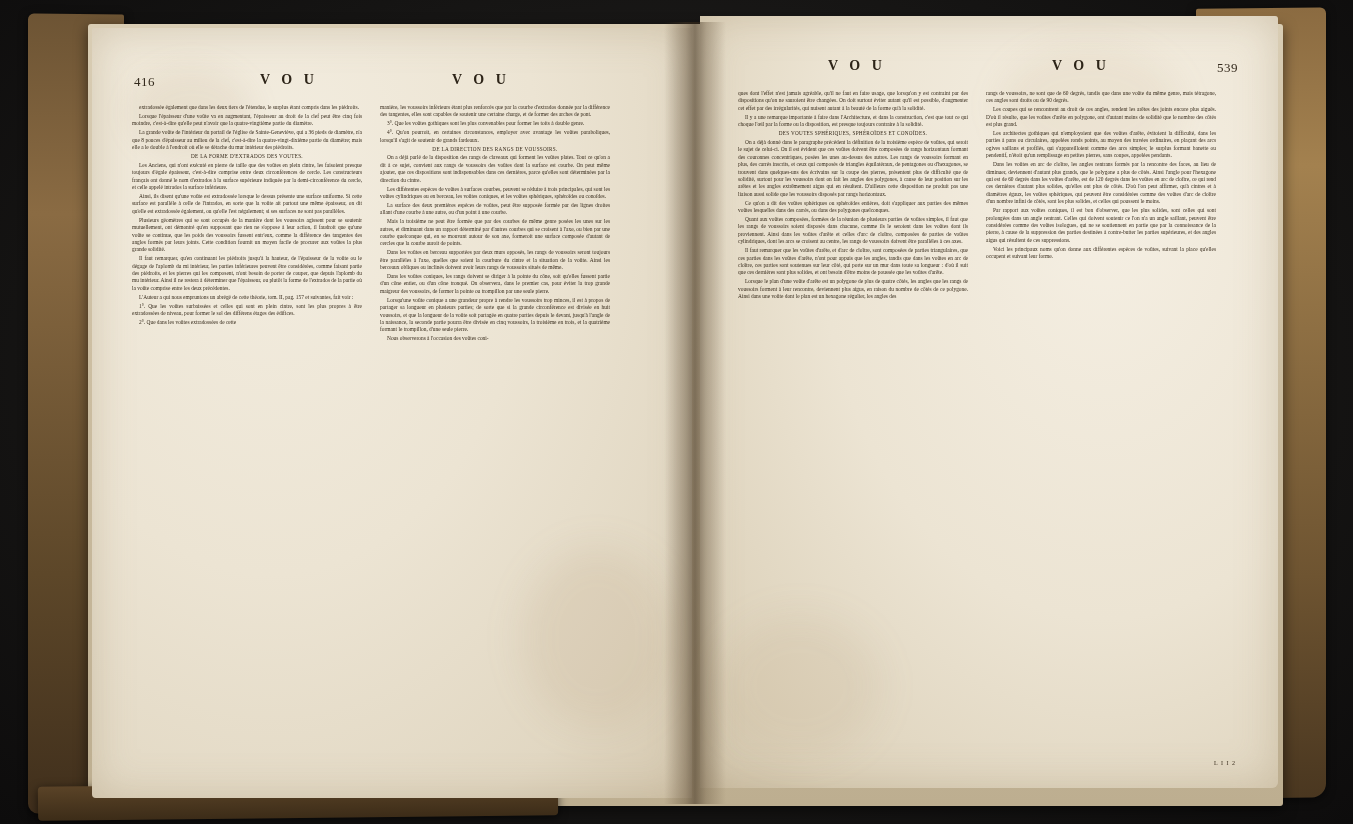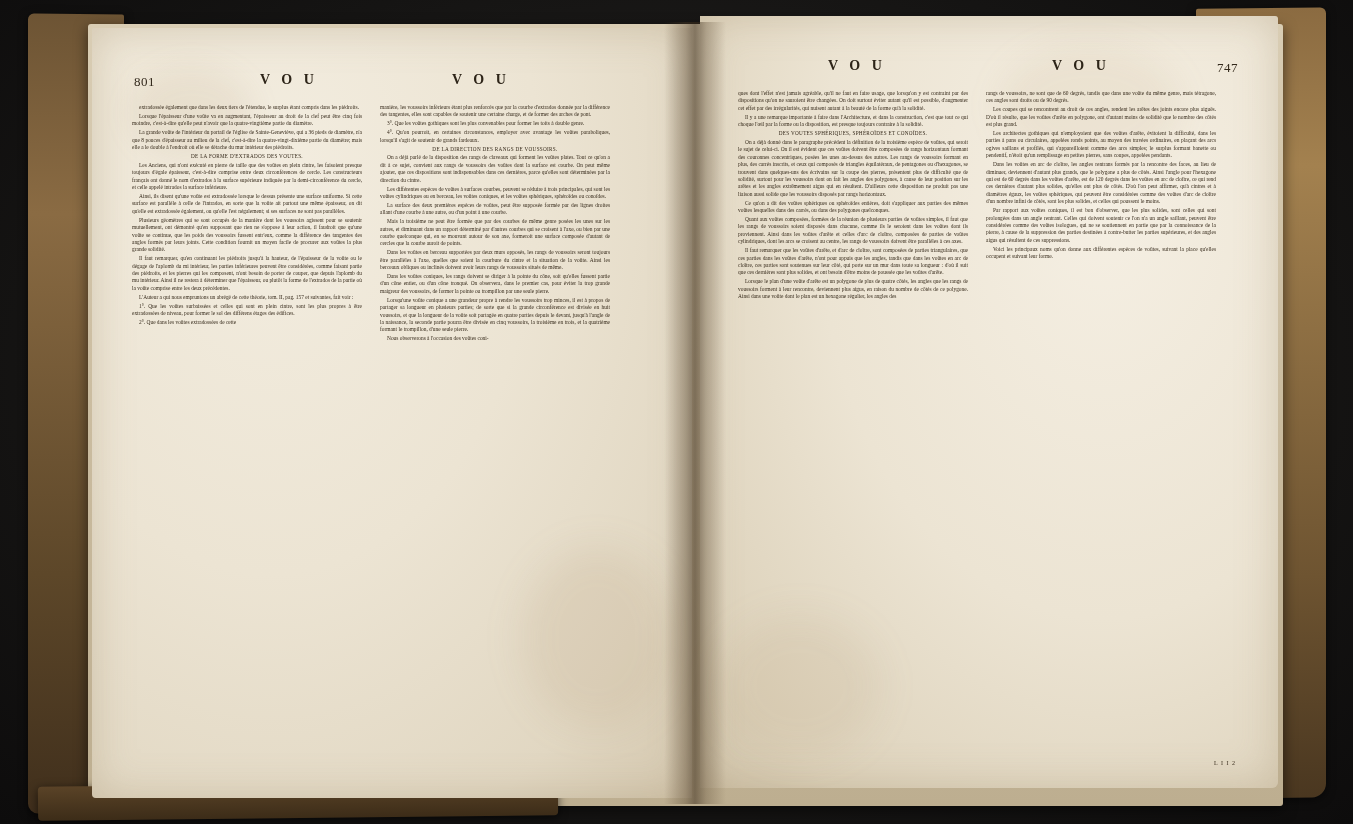--- a/index.html
+++ b/index.html
@@ -167,21 +167,21 @@
   <div class="book">
     <div class="board board-left"></div>
     <div class="board board-right"></div>
     <div class="leaf-stack"></div>
     <div class="board board-bottom-left"></div>
 
     <div class="page page-left">
       <div class="stain" style="left:40px;top:40px;width:120px;height:90px;background:rgba(170,140,95,.10);filter:blur(14px);"></div>
       <div class="stain" style="left:430px;top:520px;width:150px;height:180px;background:rgba(165,135,92,.12);filter:blur(18px);"></div>
 
-      <div class="folio" style="left:42px; top:46px;">801</div>
+      <div class="folio" style="left:42px; top:46px;">416</div>
       <div class="headword" style="left:168px; top:44px;">V O U</div>
       <div class="headword" style="left:360px; top:44px;">V O U</div>
 
       <div class="cols" style="left:40px; top:76px;">
         <div class="col">
           <p>extradossée également que dans les deux tiers de l'étendue, le surplus étant compris dans les piédroits.</p>
           <p>Lorsque l'épaisseur d'une voûte va en augmentant, l'épaisseur au droit de la clef peut être cinq fois moindre, c'est-à-dire qu'elle peut n'avoir que la quatre-vingtième partie du diamètre.</p>
           <p>La grande voûte de l'intérieur du portail de l'église de Sainte-Geneviève, qui a 36 pieds de diamètre, n'a que 8 pouces d'épaisseur au milieu de la clef, c'est-à-dire la quatre-vingt-dixième partie du diamètre; mais elle a le double à l'endroit où elle se détache du mur intérieur des piédroits.</p>
           <p class="sec-head run-head">DE LA FORME D'EXTRADOS DES VOUTES.</p>
           <p>Les Anciens, qui n'ont exécuté en pierre de taille que des voûtes en plein cintre, les faisoient presque toujours d'égale épaisseur, c'est-à-dire comprise entre deux circonférences de cercle. Les constructeurs français ont donné le nom d'extrados à la surface supérieure indiquée par la demi-circonférence du cercle, et celle appelé intrados la surface inférieure.</p>
@@ -208,21 +208,21 @@
         </div>
       </div>
     </div>
 
     <div class="page page-right">
       <div class="stain" style="left:300px;top:30px;width:180px;height:120px;background:rgba(172,143,98,.10);filter:blur(16px);"></div>
       <div class="stain" style="left:20px;top:600px;width:160px;height:140px;background:rgba(168,138,95,.10);filter:blur(18px);"></div>
 
       <div class="headword" style="left:128px; top:42px;">V O U</div>
       <div class="headword" style="left:352px; top:42px;">V O U</div>
-      <div class="folio" style="right:40px; top:44px;">747</div>
+      <div class="folio" style="right:40px; top:44px;">539</div>
 
       <div class="cols" style="left:38px; top:74px;">
         <div class="col">
           <p class="noind">ques dont l'effet n'est jamais agréable, qu'il ne faut en faire usage, que lorsqu'on y est contraint par des dispositions qu'on ne sauroient être changées. On doit surtout éviter autant qu'il est possible, d'augmenter cet effet par des irrégularités, qui nuisent autant à la beauté de la forme qu'à la solidité.</p>
           <p>Il y a une remarque importante à faire dans l'Architecture, et dans la construction, c'est que tout ce qui choque l'œil par la forme ou la disposition, est presque toujours contraire à la solidité.</p>
           <p class="sec-head run-head">DES VOUTES SPHÉRIQUES, SPHÉROÏDES ET CONOÏDES.</p>
           <p>On a déjà donné dans le paragraphe précédent la définition de la troisième espèce de voûtes, qui seroit le sujet de celui-ci. On il est évident que ces voûtes doivent être composées de rangs horizontaux formant des couronnes concentriques, posées les unes au-dessus des autres. Les rangs de voussoirs formant en plus, des carrés inscrits, et ceux qui composés de triangles équilatéraux, de pentagones ou d'hexagones, se trouvent dans quelques-uns des écrivains sur la coupe des pierres, présentent plus de difficulté que de solidité, surtout pour les voussoirs dont on fait les angles des polygones, à cause de leur position sur les arêtes et les angles extrêmement aigus qui en résultent. D'ailleurs cette disposition ne produit pas une liaison aussi solide que les voussoirs disposés par rangs horizontaux.</p>
           <p>Ce qu'on a dit des voûtes sphériques ou sphéroïdes entières, doit s'appliquer aux parties des mêmes voûtes lesquelles dans des carrés, ou dans des polygones quelconques.</p>
           <p>Quant aux voûtes composées, formées de la réunion de plusieurs parties de voûtes simples, il faut que les rangs de voussoirs soient disposés dans chacune, comme ils le seroient dans les voûtes dont ils proviennent. Ainsi dans les voûtes d'arête et celles d'arc de cloître, composées de parties de voûtes cylindriques, dont les arcs se croisent au centre, les rangs de voussoirs doivent être parallèles à ces axes.</p>
           <p>Il faut remarquer que les voûtes d'arête, et d'arc de cloître, sont composées de parties triangulaires, que ces parties dans les voûtes d'arête, n'ont pour appuis que les angles, tandis que dans les voûtes en arc de cloître, ces parties sont soutenues sur leur côté, qui porte sur un mur dans toute sa longueur : d'où il suit que ces dernières sont plus solides, et ont besoin d'être moins de poussée que les voûtes d'arête.</p>

